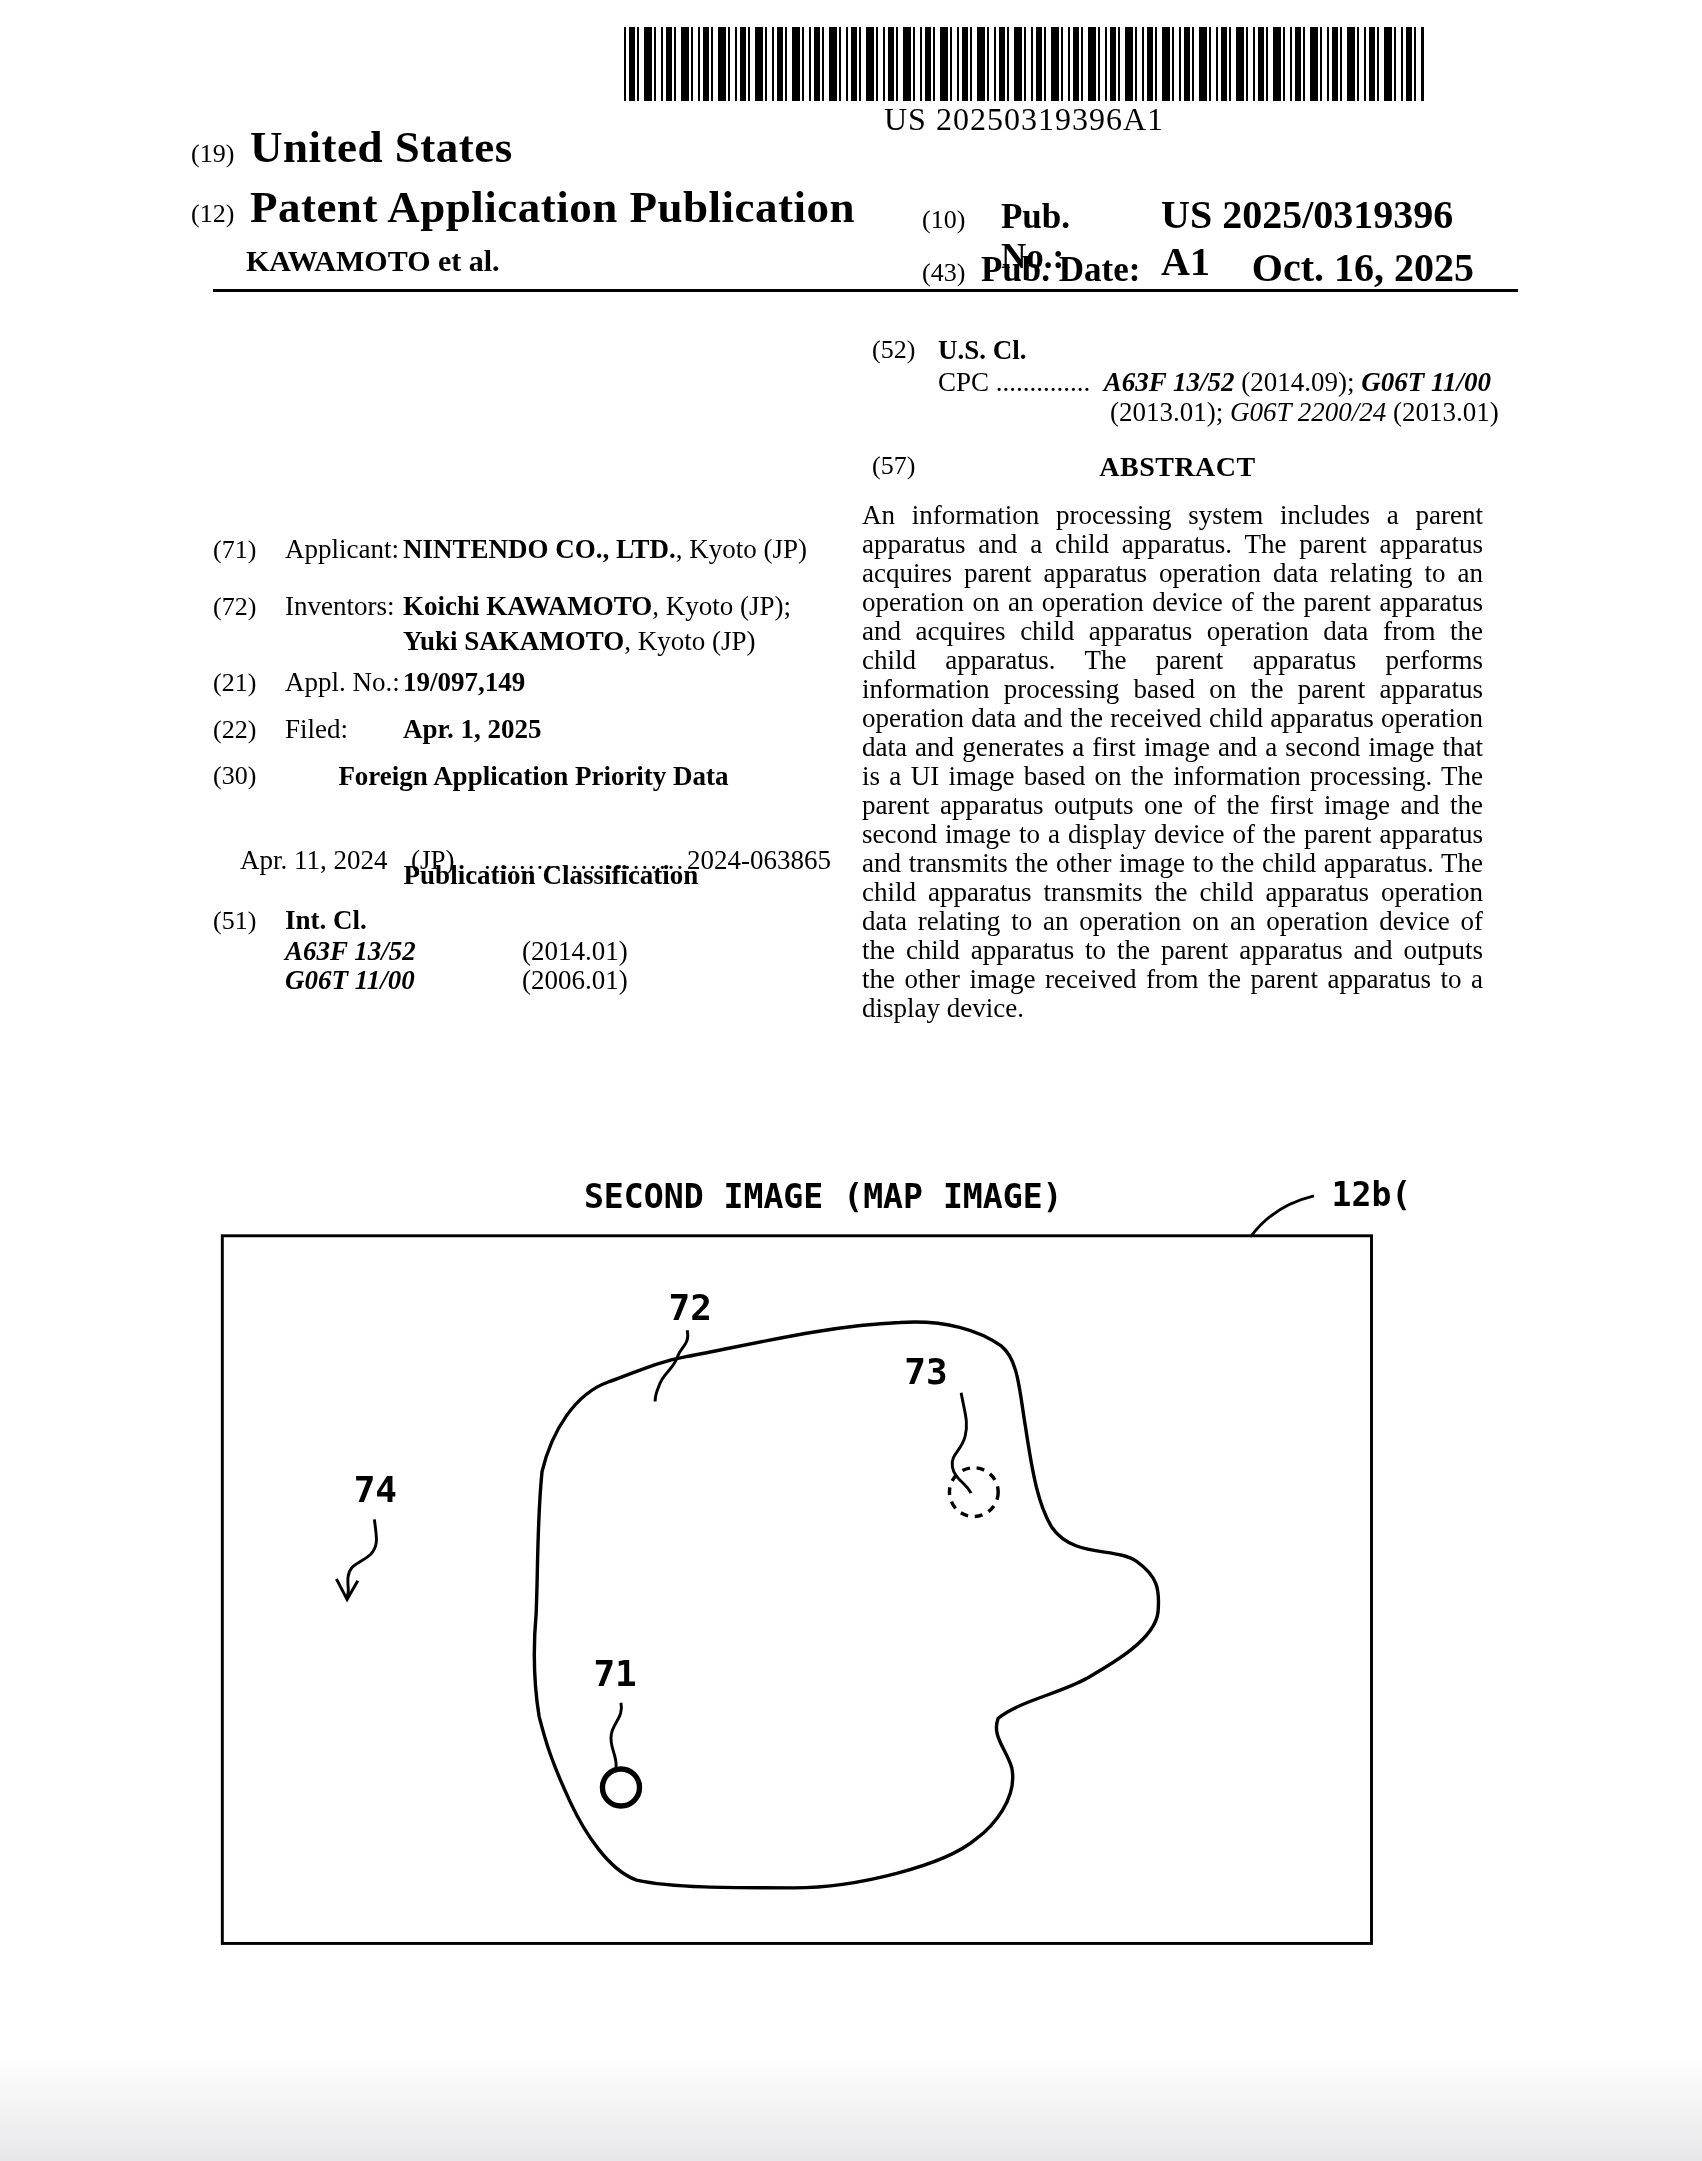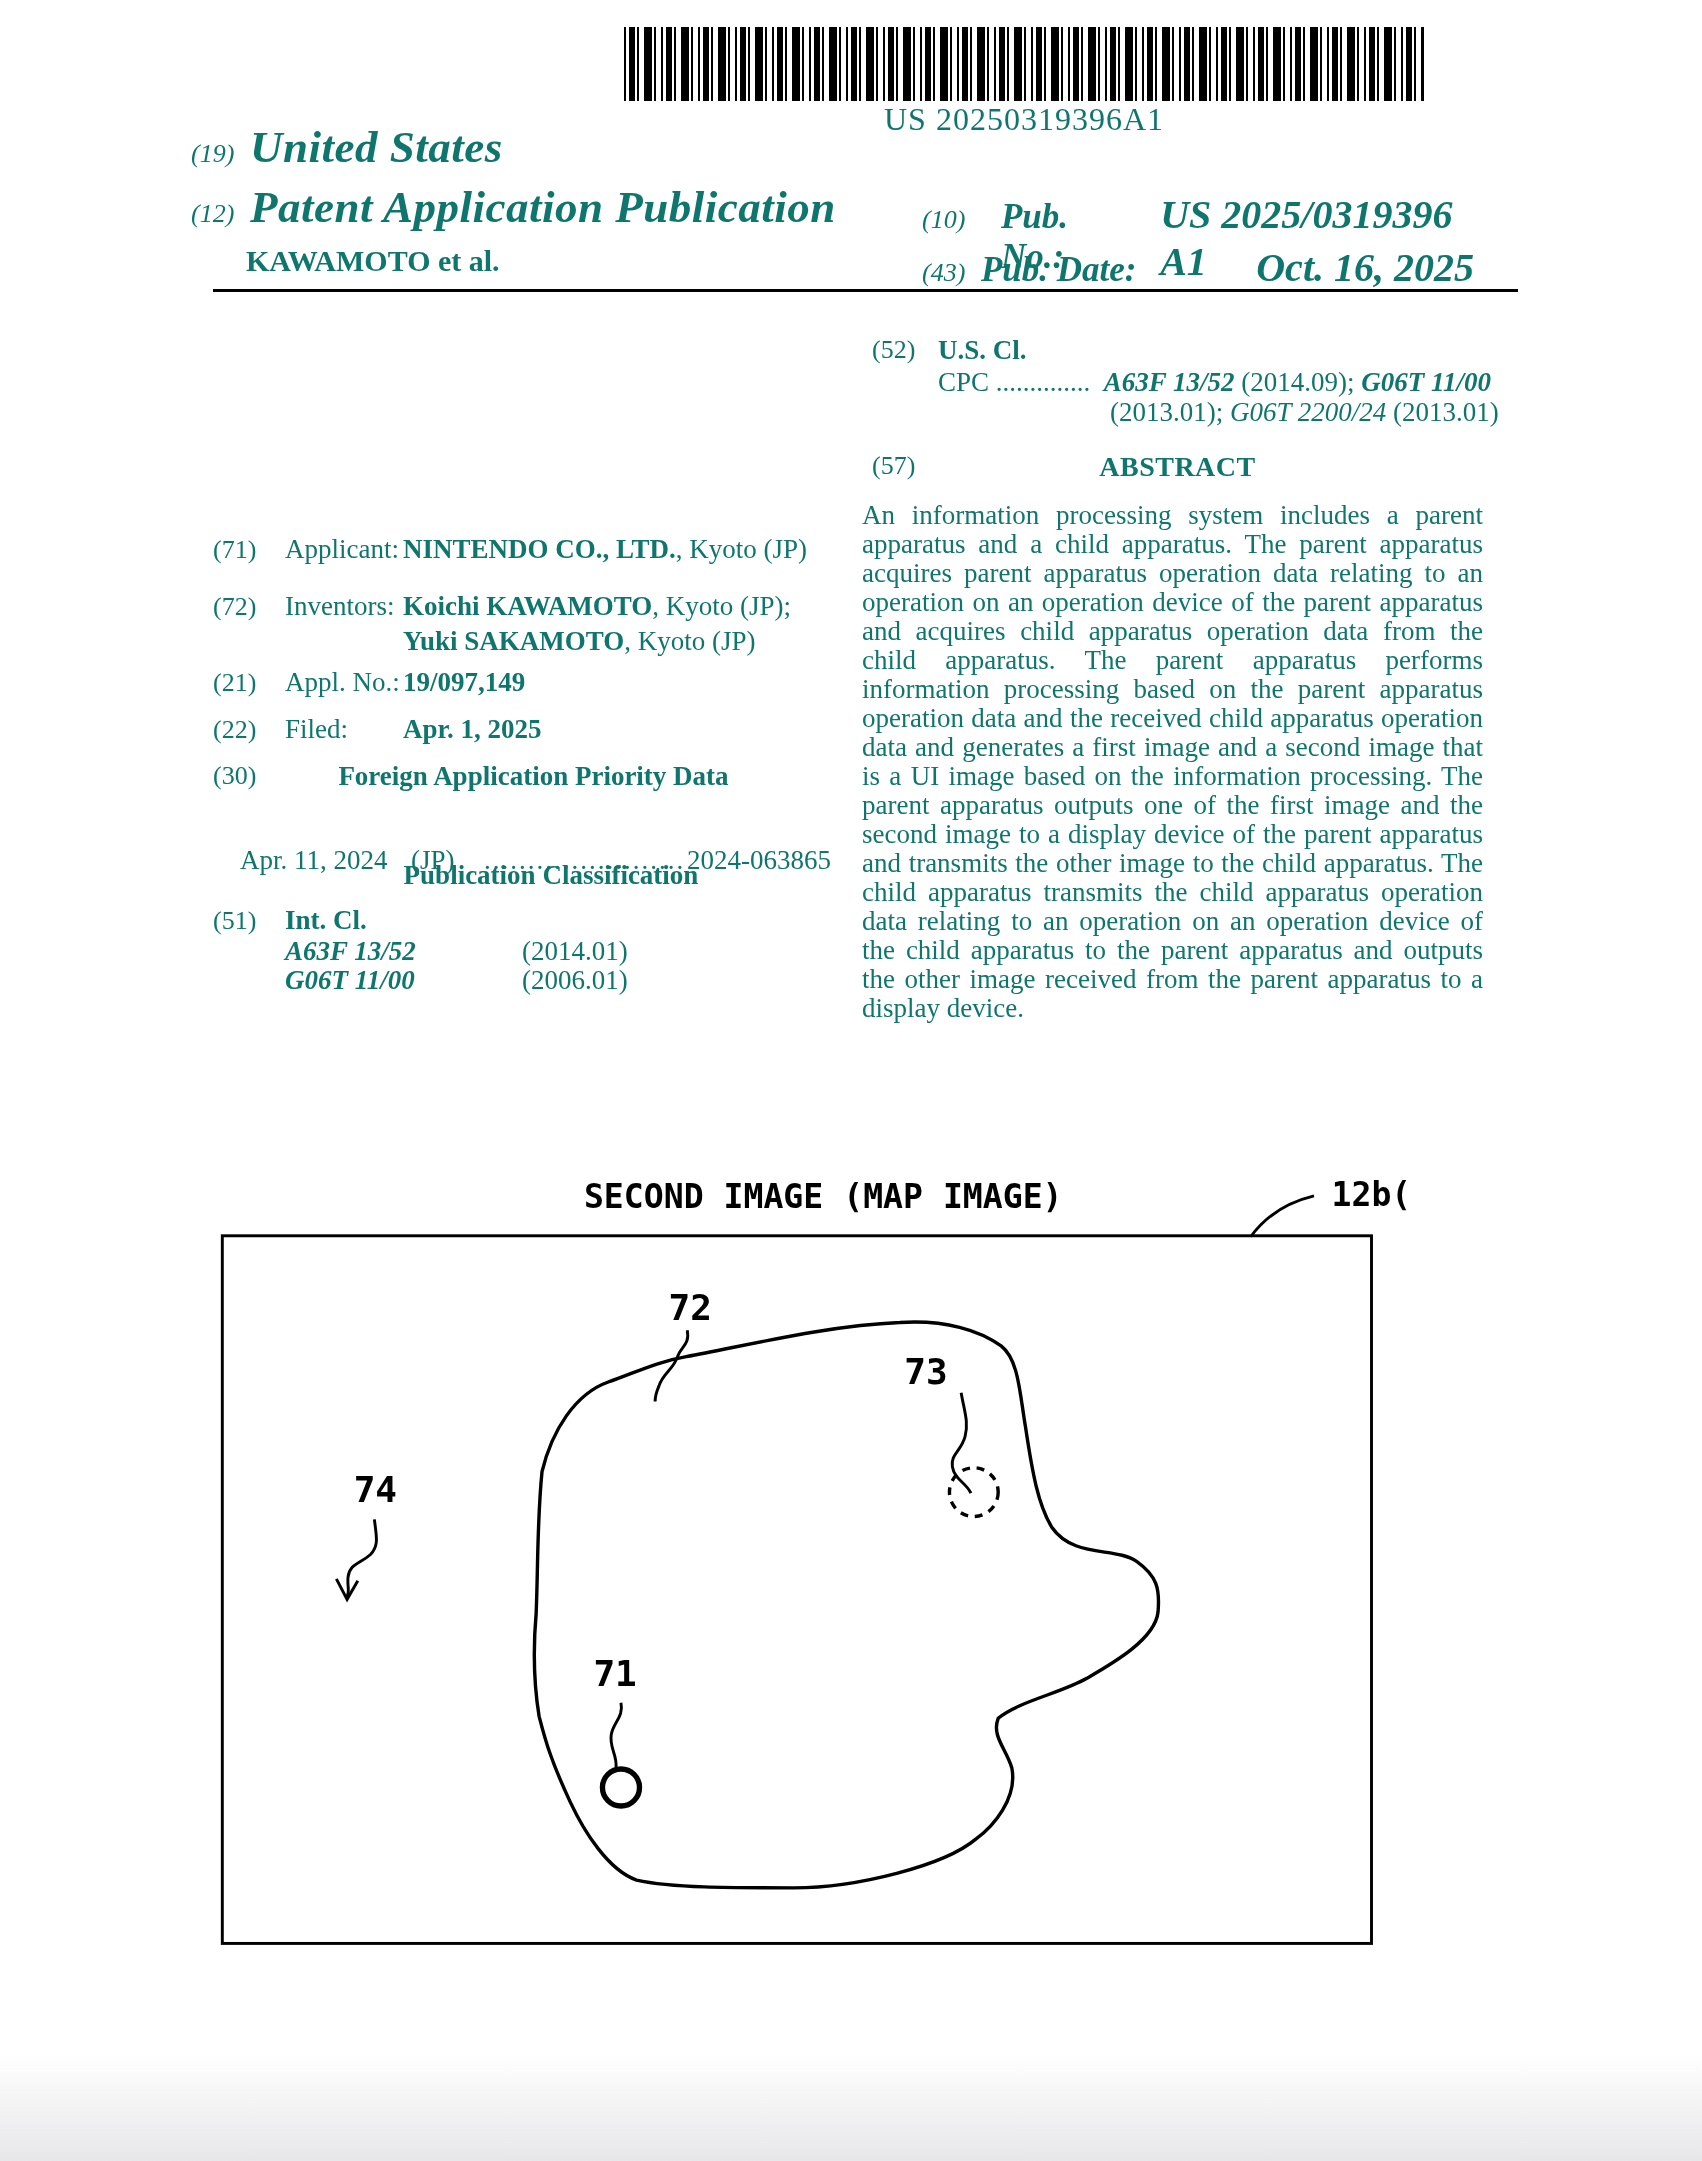--- a/index.html
+++ b/index.html
@@ -1,32 +1,32 @@
 <!DOCTYPE html>
 <html><head>
 <meta charset="utf-8">
 <style>
   html,body{margin:0;padding:0;background:#fff;}
-  .page{position:relative;width:1703px;height:2161px;background:#fff;color:#0f766e;
+  .page{position:relative;width:1703px;height:2161px;background:#fff;color:#000000;
         font-family:"Liberation Serif",serif;overflow:hidden;}
   .abs{position:absolute;}
   b{font-weight:bold;}
   .bi{font-weight:bold;font-style:italic;}
   .it{font-style:italic;}
 
   
   .barcode{left:624px;top:27px;width:800px;height:74px;
     background:repeating-linear-gradient(90deg,
       #000 0 2px,#fff 2px 4.9px,#000 4.9px 10.7px,#fff 10.7px 12.7px,#000 12.7px 14.6px,
       #fff 14.6px 20.5px,#000 20.5px 28px,#fff 28px 30px,#000 30px 32px,#fff 32px 37px);}
   .barcode-num{left:624px;top:101px;width:800px;text-align:center;
     font-size:32px;letter-spacing:1px;}
 
   
-  .hrow{display:flex;align-items:baseline;font-style:italic;}
+  .hrow{display:flex;align-items:baseline;}
   .paren-lg{font-size:26px;margin-right:15.6px;}
   .h-big{font-size:45px;font-weight:bold;letter-spacing:0.5px;}
   .h19{left:191px;top:121px;}
   .h12{left:191px;top:181px;}
   .h-party{left:246px;top:244px;font-size:30px;font-weight:bold;}
   .h-right1{left:922px;top:191px;width:552px;gap:20px;}
   .h-right2{left:922px;top:244px;width:552px;}
   .h-lbl{font-size:35px;font-weight:bold;margin-right:13.7px;}
   .h-val{font-size:40px;font-weight:bold;}
   .spacer{flex:1;}

